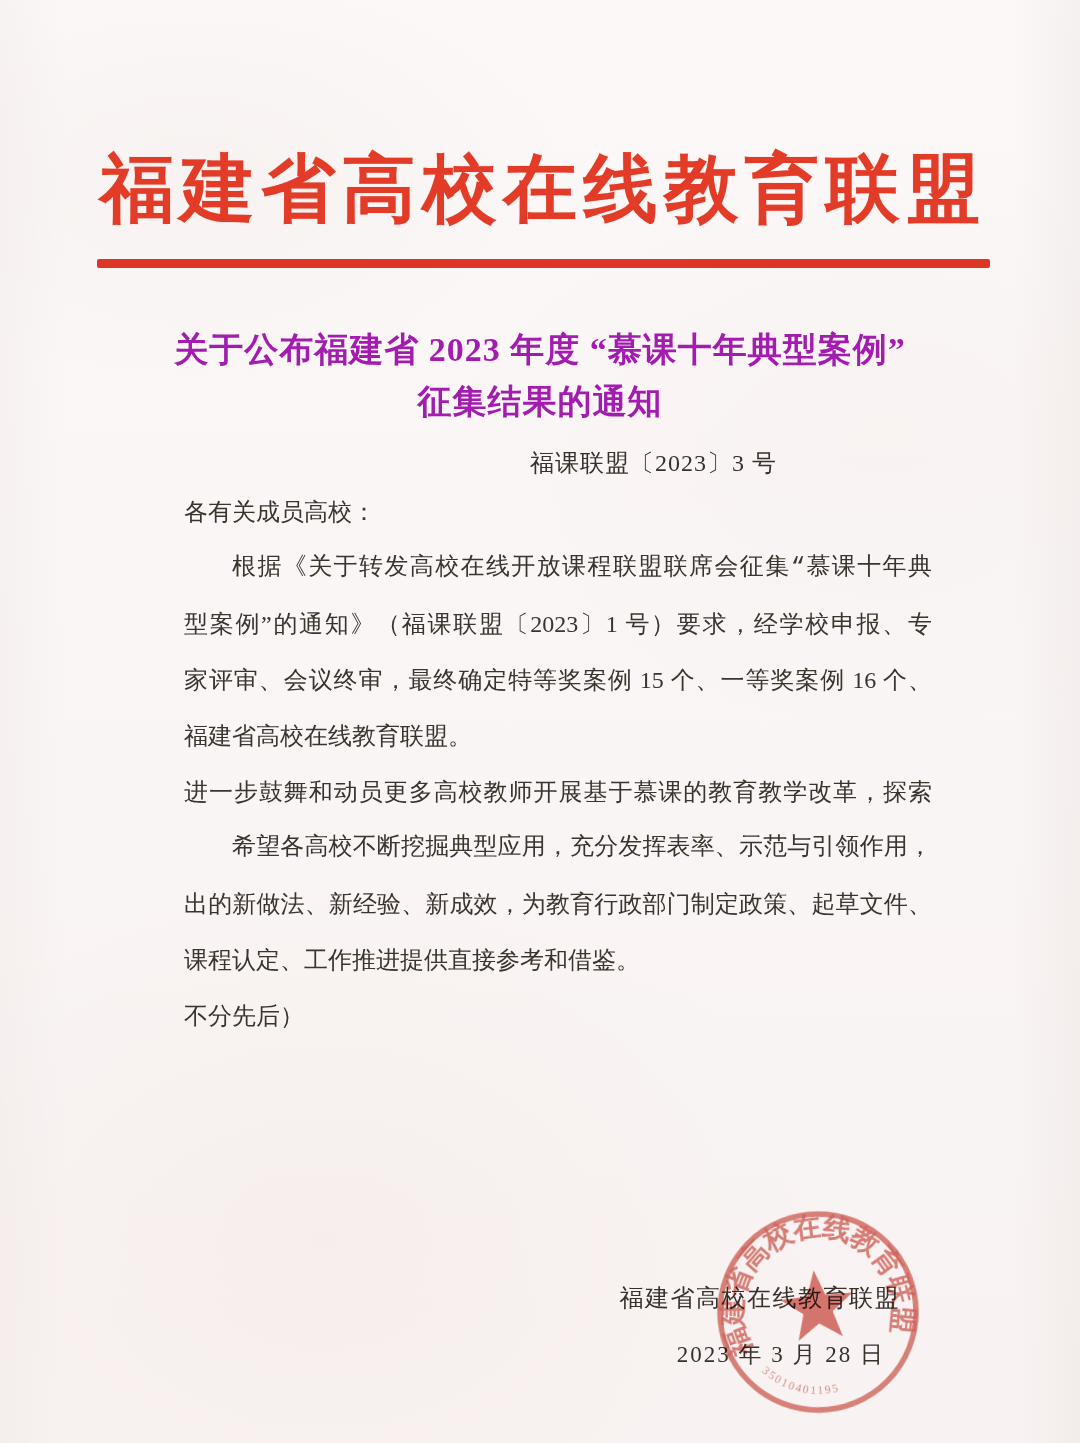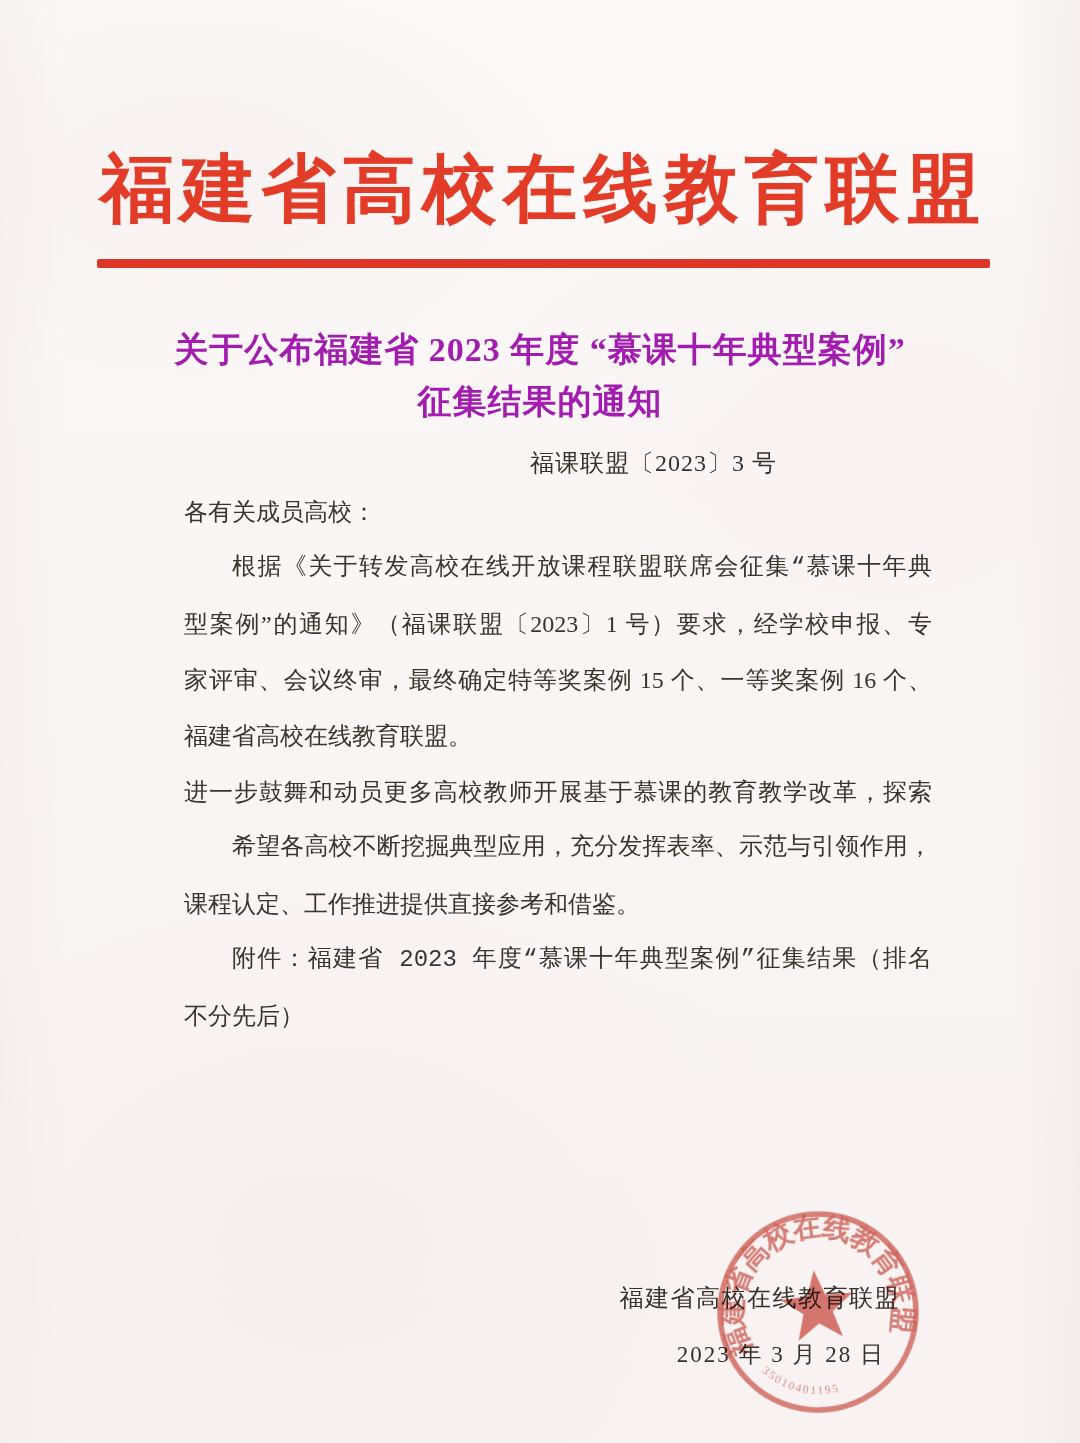--- a/index.html
+++ b/index.html
@@ -84,23 +84,23 @@
 <div class="bodytext">
   <div class="ln">各有关成员高校：</div>
 
   <div class="ln just ind">根据《关于转发高校在线开放课程联盟联席会征集“慕课十年典</div>
   <div class="ln just">型案例”的通知》（福课联盟〔2023〕1 号）要求，经学校申报、专</div>
   <div class="ln just">家评审、会议终审，最终确定特等奖案例 15 个、一等奖案例 16 个、</div>
   <div class="ln">福建省高校在线教育联盟。</div>
 
   <div class="ln just">进一步鼓舞和动员更多高校教师开展基于慕课的教育教学改革，探索</div>
   <div class="ln just ind">希望各高校不断挖掘典型应用，充分发挥表率、示范与引领作用，</div>
+  <div class="ln just">出的新做法、新经验、新成效，为教育行政部门制定政策、起草文件、</div>
   <div class="ln">课程认定、工作推进提供直接参考和借鉴。</div>
 
-  <div class="ln just ind">附件：福建省 2023 年度“慕课十年典型案例”征集结果（排名</div>
   <div class="ln">不分先后）</div>
 </div>
 
 <div class="sig-org">福建省高校在线教育联盟</div>
 <div class="sig-date">2023 年 3 月 28 日</div>
 
 <svg class="seal" viewBox="0 0 220 220">
   <defs>
     <path id="arcTop" d="M 41 142 A 76 76 0 1 1 179 142" fill="none"></path>
     <path id="arcBottom" d="M 42.8 157 A 82 82 0 0 0 177.2 157" fill="none"></path>

